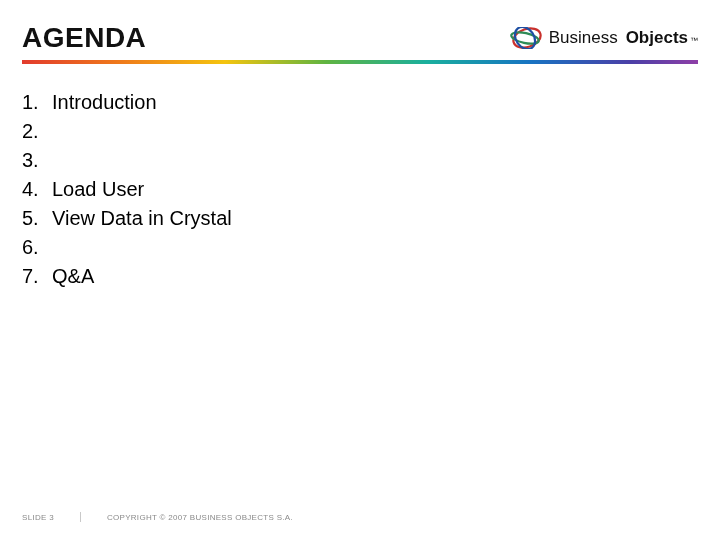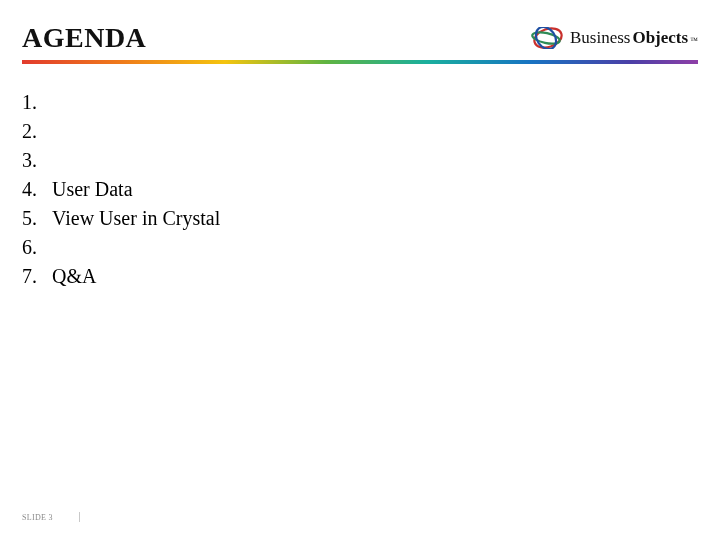--- a/index.html
+++ b/index.html
@@ -2,21 +2,20 @@
 <html><head>
 <meta charset="utf-8">
 <style>
   * { margin: 0; padding: 0; box-sizing: border-box; }
   html, body { width: 720px; height: 540px; font-family: Arial, Helvetica, sans-serif; background: #fff; color: #000; }
   .slide {
     width: 720px;
     height: 540px;
     position: relative;
     background: #fff;
-    font-family: Liberation Serif, serif;
   }
   .header {
     position: absolute;
     top: 22px;
     left: 22px;
     right: 22px;
     display: flex;
     justify-content: space-between;
     align-items: center;
   }
@@ -31,21 +30,21 @@
     align-items: center;
     gap: 6px;
   }
   .logo-text {
     font-size: 17px;
     color: #111;
     display: inline-flex;
     align-items: baseline;
   }
   .logo-text .bold { font-weight: 700; text-align: center; }
-  .logo-text .reg { font-weight: 400; font-size: 17px; margin-right: 2px; }
+  .logo-text .reg { font-weight: 400; font-size: 17px; margin-right: 8px; }
   .logo-swirl {
     width: 36px; height: 22px; position: relative;
   }
   .logo-swirl svg { width: 100%; height: 100%; }
   .tm { font-size: 8px; vertical-align: super; margin-left: 2px; }
   .rainbow {
     position: absolute;
     top: 60px;
     left: 22px;
     right: 22px;
@@ -108,42 +107,44 @@
         <span class="tm">™</span>
       </span>
     </div>
   </div>
 
   <div class="rainbow"></div>
 
   <div class="list">
     <div class="list-row">
       <span class="list-num">1.</span>
+      <span class="list-text">Introduction</span>
     </div>
     <div class="list-row">
       <span class="list-num">2.</span>
     </div>
     <div class="list-row">
       <span class="list-num">3.</span>
     </div>
     <div class="list-row">
       <span class="list-num">4.</span>
-      <span class="list-text">User Data</span>
+      <span class="list-text">Load User</span>
     </div>
     <div class="list-row">
       <span class="list-num">5.</span>
-      <span class="list-text">View User in Crystal</span>
+      <span class="list-text">View Data in Crystal</span>
     </div>
     <div class="list-row">
       <span class="list-num">6.</span>
     </div>
     <div class="list-row">
       <span class="list-num">7.</span>
       <span class="list-text">Q&amp;A</span>
     </div>
   </div>
 
   <div class="footer">
     <span>SLIDE 3</span>
     <span class="footer-divider"></span>
+    <span>COPYRIGHT © 2007 BUSINESS OBJECTS S.A.</span>
   </div>
 
 </div>
 
 </body></html>

